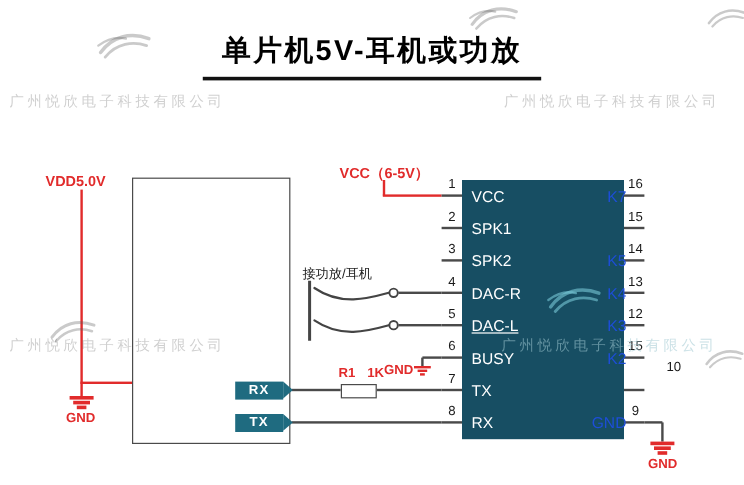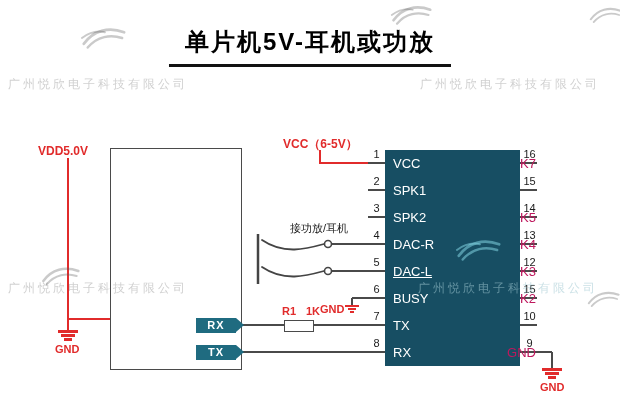--- a/index.html
+++ b/index.html
@@ -16,39 +16,39 @@
   .wire.red{background:#e12b2b;}
 
   
   .mcu{position:absolute;left:110px;top:148px;width:130px;height:220px;background:#fff;
     border:1.5px solid #4a4a4a;z-index:3;}
   .mcu-label{position:absolute;left:125px;top:243px;font-size:21px;color:#333;
     letter-spacing:1px;z-index:6;}
   .chip{position:absolute;left:385px;top:150px;width:135px;height:216px;background:#174e63;z-index:3;}
 
   .pname{position:absolute;left:393px;font-size:13px;color:#fff;z-index:6;white-space:nowrap;}
-  .pname-r{position:absolute;left:454px;width:82px;text-align:right;font-size:13px;color:#be185d;z-index:6;}
+  .pname-r{position:absolute;left:440px;width:82px;text-align:right;font-size:13px;color:#1d4ed8;z-index:6;}
   .pnum{position:absolute;width:15px;text-align:center;font-size:11px;color:#1a1a1a;z-index:6;}
   .pnum.l{left:369px;}
   .pnum.r{left:522px;}
 
   
   .netbox{position:absolute;left:196px;width:40px;height:15px;background:#1f6b80;color:#fff;
     font-size:11px;font-weight:bold;text-align:center;line-height:15px;z-index:7;letter-spacing:1px;}
   .nettip{position:absolute;left:236px;width:0;height:0;border-top:7.5px solid transparent;
     border-bottom:7.5px solid transparent;border-left:8px solid #1f6b80;z-index:7;}
 
   
   .res{position:absolute;left:284px;top:320px;width:28px;height:10px;background:#fff;
     border:1.5px solid #4a4a4a;z-index:6;}
   .rlabel{position:absolute;top:305px;font-size:11px;color:#e12b2b;z-index:6;font-weight:bold;}
 
   
   .redlbl{position:absolute;color:#e12b2b;font-size:12px;font-weight:bold;z-index:8;white-space:nowrap;}
-  .blklbl{position:absolute;color:#222;font-size:11px;z-index:8;white-space:nowrap;margin-left:38px;}
+  .blklbl{position:absolute;color:#222;font-size:11px;z-index:8;white-space:nowrap;}
 
   .gbar{position:absolute;height:2.5px;background:#e12b2b;z-index:6;}
 
   
   .wm-text{position:absolute;font-size:12px;letter-spacing:3px;color:rgba(95,95,95,0.30);
     z-index:50;pointer-events:none;white-space:nowrap;}
   .wm-text.lite{color:rgba(160,200,210,0.55);}
   .bird{position:absolute;z-index:50;pointer-events:none;color:rgba(90,90,90,0.32);}
   .bird.teal{color:rgba(120,200,215,0.6);}
 
@@ -138,21 +138,21 @@
   <div class="pnum l" style="top:283px;">6</div>
   <div class="pnum l" style="top:310px;">7</div>
   <div class="pnum l" style="top:337px;">8</div>
 
   <div class="pnum r" style="top:148px;">16</div>
   <div class="pnum r" style="top:175px;">15</div>
   <div class="pnum r" style="top:202px;">14</div>
   <div class="pnum r" style="top:229px;">13</div>
   <div class="pnum r" style="top:256px;">12</div>
   <div class="pnum r" style="top:283px;">15</div>
-  <div class="pnum r" style="top:310px;">10</div>
+  <div class="pnum r" style="top:300px;margin-left:32px;">10</div>
   <div class="pnum r" style="top:337px;">9</div>
 
   <div class="pname" style="top:156px;">VCC</div>
   <div class="pname" style="top:183px;">SPK1</div>
   <div class="pname" style="top:210px;">SPK2</div>
   <div class="pname" style="top:237px;">DAC-R</div>
   <div class="pname" style="top:264px;text-decoration:underline;">DAC-L</div>
   <div class="pname" style="top:291px;">BUSY</div>
   <div class="pname" style="top:318px;">TX</div>
   <div class="pname" style="top:345px;">RX</div>

